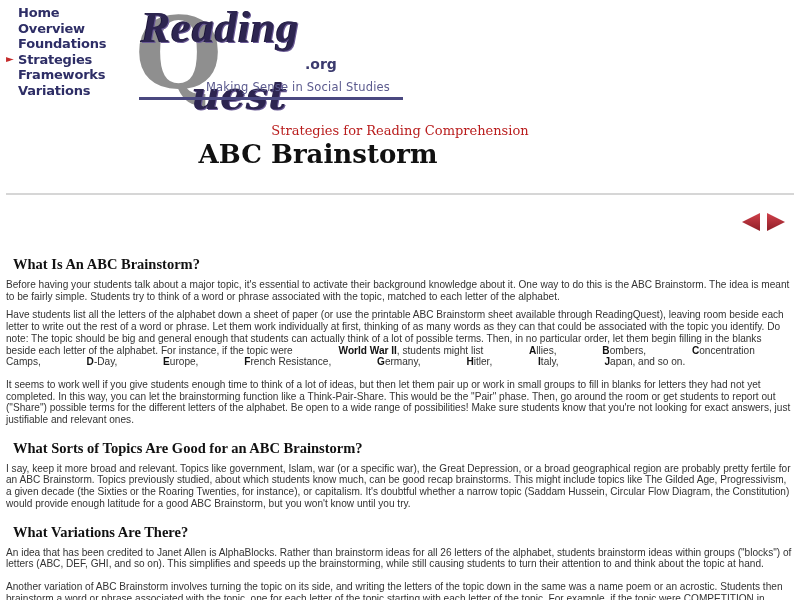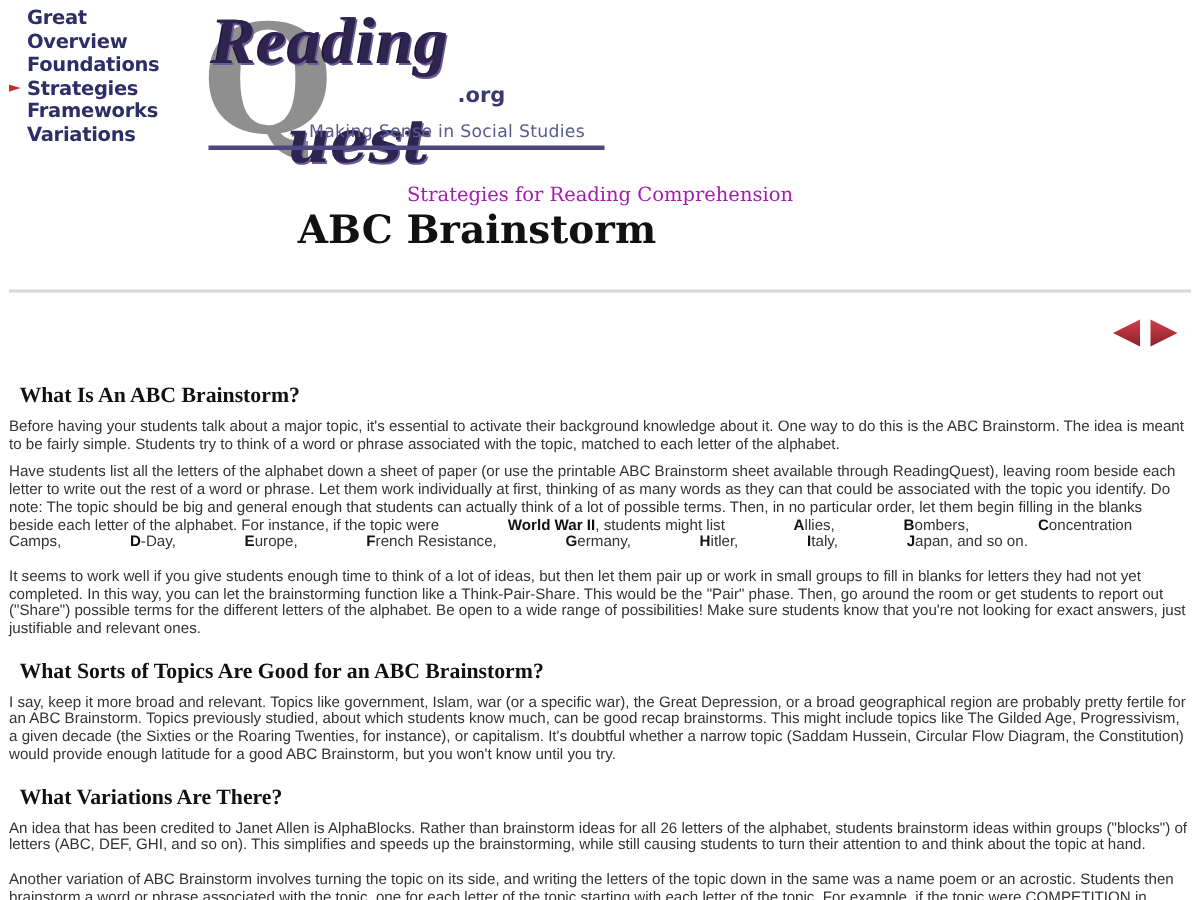--- a/index.html
+++ b/index.html
@@ -10,42 +10,42 @@
   .nav-item .arrow { width: 12px; display: inline-block; color: #c42a2a; font-size: 10px; line-height: 1; }
 
   .logo { position: absolute; left: 133px; top: 6px; width: 275px; height: 96px; }
   .logo .q { position: absolute; left: 2px; top: 2px; font-family: "DejaVu Serif", serif; font-size: 100px; line-height: 90px; color: #8f8f8f; font-weight: bold; }
   .logo .reading { position: absolute; left: 8px; top: 0px; font-family: Liberation Serif, serif; font-style: italic; font-weight: bold; font-size: 44px; line-height: 44px; color: #2d2550; letter-spacing: 1px; text-shadow: 1px 1px 0 #6a5a95, -1px 0 0 #1c1638; }
   .logo .quest { position: absolute; left: 58px; top: 36px; font-family: "DejaVu Serif", serif; font-style: italic; font-weight: bold; font-size: 40px; line-height: 40px; color: #2d2550; text-shadow: 1px 1px 0 #6a5a95; margin-top: 33px; }
   .logo .org { position: absolute; left: 172px; top: 50px; font-family: "DejaVu Sans", sans-serif; font-size: 14px; color: #3b3a6e; font-weight: bold; }
   .logo .tagline { position: absolute; left: 73px; top: 74px; font-family: "DejaVu Sans", sans-serif; font-size: 11.5px; color: #5b5a8e; letter-spacing: 0.2px; }
   .logo .rule { position: absolute; left: 6px; top: 91px; width: 264px; height: 3px; background: #4a4880; }
 
-  .subtitle { position: absolute; left: 0; width: 800px; top: 123px; text-align: center; font-family: "DejaVu Serif", serif; font-size: 13px; color: #a21caf; }
+  .subtitle { position: absolute; left: 0; width: 800px; top: 123px; text-align: center; font-family: "DejaVu Serif", serif; font-size: 13px; color: #b91c1c; }
   .title { position: absolute; left: 0; width: 636px; top: 139px; text-align: center; font-family: "DejaVu Serif", serif; font-weight: bold; font-size: 26px; color: #111; }
 
   .hr { position: absolute; left: 6px; top: 193px; width: 788px; height: 2px; background: #d6d6d6; }
 
   .pager { position: absolute; left: 740px; top: 211px; display: flex; gap: 3px; }
   .pager .btn { width: 22px; height: 22px; cursor: pointer; }
 
   .content { position: absolute; left: 6px; top: 249px; width: 786px; }
   h2 { margin: 7px; font-family: Liberation Serif, serif; font-weight: bold; font-size: 14.5px; line-height: 16px; color: #111; }
   p { margin: 0; font-family: "Liberation Sans", sans-serif; font-size: 10.1px; line-height: 11.7px; color: #333; }
   .gap-p { height: 11px; }
   .gap-h { height: 7px; }
   b { color: #111; padding-left: 43px; }
 </style>
 </head>
 <body>
 
 <div class="nav">
   <a class="nav-item">
       <span class="arrow"></span>
-      <span>Great</span>
+      <span>Home</span>
     </a>
   <a class="nav-item">
       <span class="arrow"></span>
       <span>Overview</span>
     </a>
   <a class="nav-item">
       <span class="arrow"></span>
       <span>Foundations</span>
     </a>
   <a class="nav-item">

